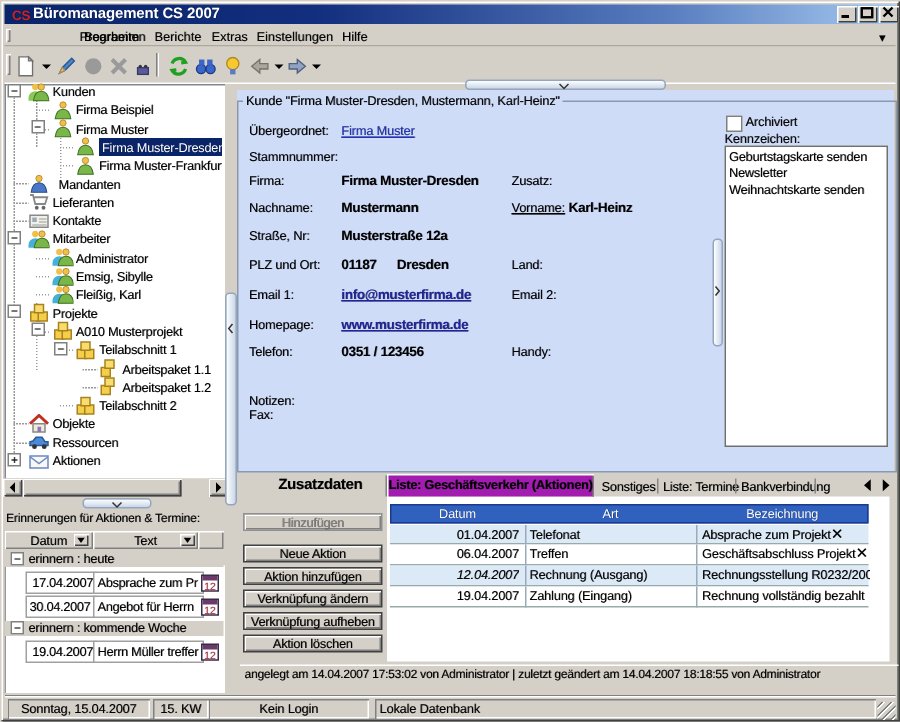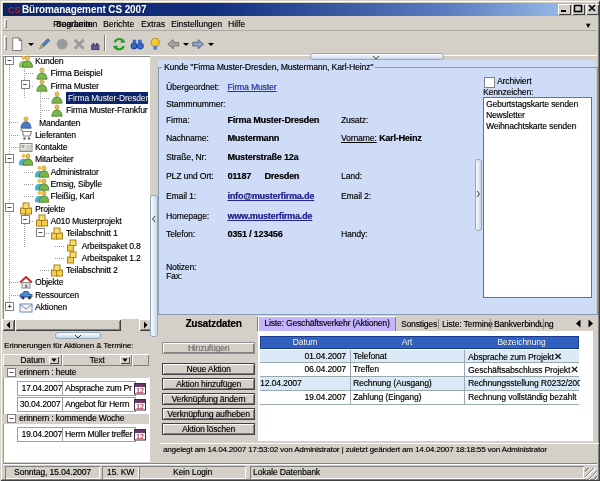--- a/index.html
+++ b/index.html
@@ -273,21 +273,21 @@
           <rect x="1.5" y="6" width="6" height="6" fill="#f5cf4a" stroke="#a8821e"></rect>
           <rect x="6.5" y="6" width="6" height="6" fill="#f5cf4a" stroke="#a8821e"></rect>
           <rect x="4" y="1" width="6" height="5.5" fill="#f8dc6e" stroke="#a8821e"></rect>
         </svg></div>
       <div class="tlabel" style="left:66.0px;top:227.2px;line-height:12px;">Teilabschnitt 1</div>
       <div class="doth" style="left:55px;top:246px;width:10px;"></div>
       <div class="ticon13" style="left:65.5px;top:239.0px;"><svg width="14" height="13">
           <rect x="1.5" y="6" width="6" height="6" fill="#f5cf4a" stroke="#a8821e"></rect>
           <rect x="4" y="1" width="6" height="5.5" fill="#f8dc6e" stroke="#a8821e"></rect>
         </svg></div>
-      <div class="tlabel" style="left:81.5px;top:239.5px;line-height:12px;">Arbeitspaket 0.8</div>
+      <div class="tlabel" style="left:81.5px;top:239.5px;line-height:12px;">Arbeitspaket 1.1</div>
       <div class="doth" style="left:55px;top:258px;width:10px;"></div>
       <div class="ticon13" style="left:65.5px;top:251.3px;"><svg width="14" height="13">
           <rect x="1.5" y="6" width="6" height="6" fill="#f5cf4a" stroke="#a8821e"></rect>
           <rect x="4" y="1" width="6" height="5.5" fill="#f8dc6e" stroke="#a8821e"></rect>
         </svg></div>
       <div class="tlabel" style="left:81.5px;top:251.8px;line-height:12px;">Arbeitspaket 1.2</div>
       <div class="doth" style="left:40px;top:270px;width:10px;"></div>
       <div class="ticon13" style="left:50.0px;top:263.6px;"><svg width="14" height="13">
           <rect x="1.5" y="6" width="6" height="6" fill="#f5cf4a" stroke="#a8821e"></rect>
           <rect x="6.5" y="6" width="6" height="6" fill="#f5cf4a" stroke="#a8821e"></rect>
@@ -420,21 +420,21 @@
 
 <div class="handle" style="left:475px;top:159px;width:5px;height:70px;"></div>
 <div class="abs" style="left:476px;top:190px;"><svg width="5" height="8">
         <path d="M1 1 L3.5 4 L1 7" fill="none" stroke="#333" stroke-width="1"></path>
       </svg></div>
 
 <div id="bottom">
       <div class="abs" style="left:258px;top:331px;width:335px;height:110px;background:#fff;"></div>
       <div class="abs" style="left:165px;top:317px;width:97px;height:14px;font-weight:bold;font-size:10px;text-align:center;line-height:14px;letter-spacing:-0.2px;">Zusatzdaten</div>
       <div class="abs" style="left:257px;top:317px;width:1px;height:14px;background:#808080;"></div>
-      <div class="abs" style="left:258px;top:316px;width:138px;height:15px;background:#c4b5fd;box-shadow:inset 1px 1px 0 #fff,inset -1px 0 0 #808080;font-size:8.5px;letter-spacing:-0.15px;text-align:center;line-height:15px;">Liste: Geschäftsverkehr (Aktionen)</div>
+      <div class="abs" style="left:258px;top:316px;width:138px;height:15px;background:#a21caf;box-shadow:inset 1px 1px 0 #fff,inset -1px 0 0 #808080;font-size:8.5px;letter-spacing:-0.15px;text-align:center;line-height:15px;font-weight:bold;">Liste: Geschäftsverkehr (Aktionen)</div>
       <div class="tabflat" style="left:401px;">Sonstiges</div>
       <div class="abs" style="left:438px;top:319px;width:1px;height:10px;background:#888;"></div>
       <div class="tabflat" style="left:442px;">Liste: Termine</div>
       <div class="abs" style="left:490px;top:319px;width:1px;height:10px;background:#888;"></div>
       <div class="tabflat" style="left:494px;">Bankverbindung</div>
       <div class="abs" style="left:543px;top:319px;width:1px;height:10px;background:#888;"></div>
       <div class="abs" style="left:572px;top:317px;width:12px;height:13px;"><svg width="12" height="13">
           <path d="M8.5 2.5 L4 6.5 L8.5 10.5 Z" fill="#000"></path>
         </svg></div>
       <div class="abs" style="left:585px;top:317px;width:12px;height:13px;"><svg width="12" height="13">
@@ -450,21 +450,21 @@
       <div class="tblcell" style="left:468px;top:349.5px;width:112px;">Absprache zum Projekt<span style="font-size:10px;">✕</span></div>
       <div class="abs" style="left:350px;top:349.5px;width:1px;height:13.9px;background:#9aaabb;"></div>
       <div class="abs" style="left:464px;top:349.5px;width:1px;height:13.9px;background:#9aaabb;"></div>
       <div class="abs" style="left:260px;top:363.4px;width:319px;height:13.9px;background:#ffffff;border-bottom:1px solid #9aa;box-sizing:border-box;"></div>
       <div class="tblcell" style="left:260px;top:363.4px;width:86px;text-align:right;">06.04.2007</div>
       <div class="tblcell" style="left:353px;top:363.4px;width:110px;">Treffen</div>
       <div class="tblcell" style="left:468px;top:363.4px;width:112px;">Geschäftsabschluss Projekt<span style="font-size:10px;">✕</span></div>
       <div class="abs" style="left:350px;top:363.4px;width:1px;height:13.9px;background:#9aaabb;"></div>
       <div class="abs" style="left:464px;top:363.4px;width:1px;height:13.9px;background:#9aaabb;"></div>
       <div class="abs" style="left:260px;top:377.3px;width:319px;height:13.9px;background:#dce9f6;border-bottom:1px solid #9aa;box-sizing:border-box;"></div>
-      <div class="tblcell" style="left:260px;top:377.3px;width:86px;">12.04.2007</div>
+      <div class="tblcell" style="left:260px;top:377.3px;width:86px;text-align:right;font-style:italic;">12.04.2007</div>
       <div class="tblcell" style="left:353px;top:377.3px;width:110px;">Rechnung (Ausgang)</div>
       <div class="tblcell" style="left:468px;top:377.3px;width:112px;">Rechnungsstellung R0232/200</div>
       <div class="abs" style="left:350px;top:377.3px;width:1px;height:13.9px;background:#9aaabb;"></div>
       <div class="abs" style="left:464px;top:377.3px;width:1px;height:13.9px;background:#9aaabb;"></div>
       <div class="abs" style="left:260px;top:391.2px;width:319px;height:13.9px;background:#ffffff;border-bottom:1px solid #9aa;box-sizing:border-box;"></div>
       <div class="tblcell" style="left:260px;top:391.2px;width:86px;text-align:right;">19.04.2007</div>
       <div class="tblcell" style="left:353px;top:391.2px;width:110px;">Zahlung (Eingang)</div>
       <div class="tblcell" style="left:468px;top:391.2px;width:112px;">Rechnung vollständig bezahlt</div>
       <div class="abs" style="left:350px;top:391.2px;width:1px;height:13.9px;background:#9aaabb;"></div>
       <div class="abs" style="left:464px;top:391.2px;width:1px;height:13.9px;background:#9aaabb;"></div>

